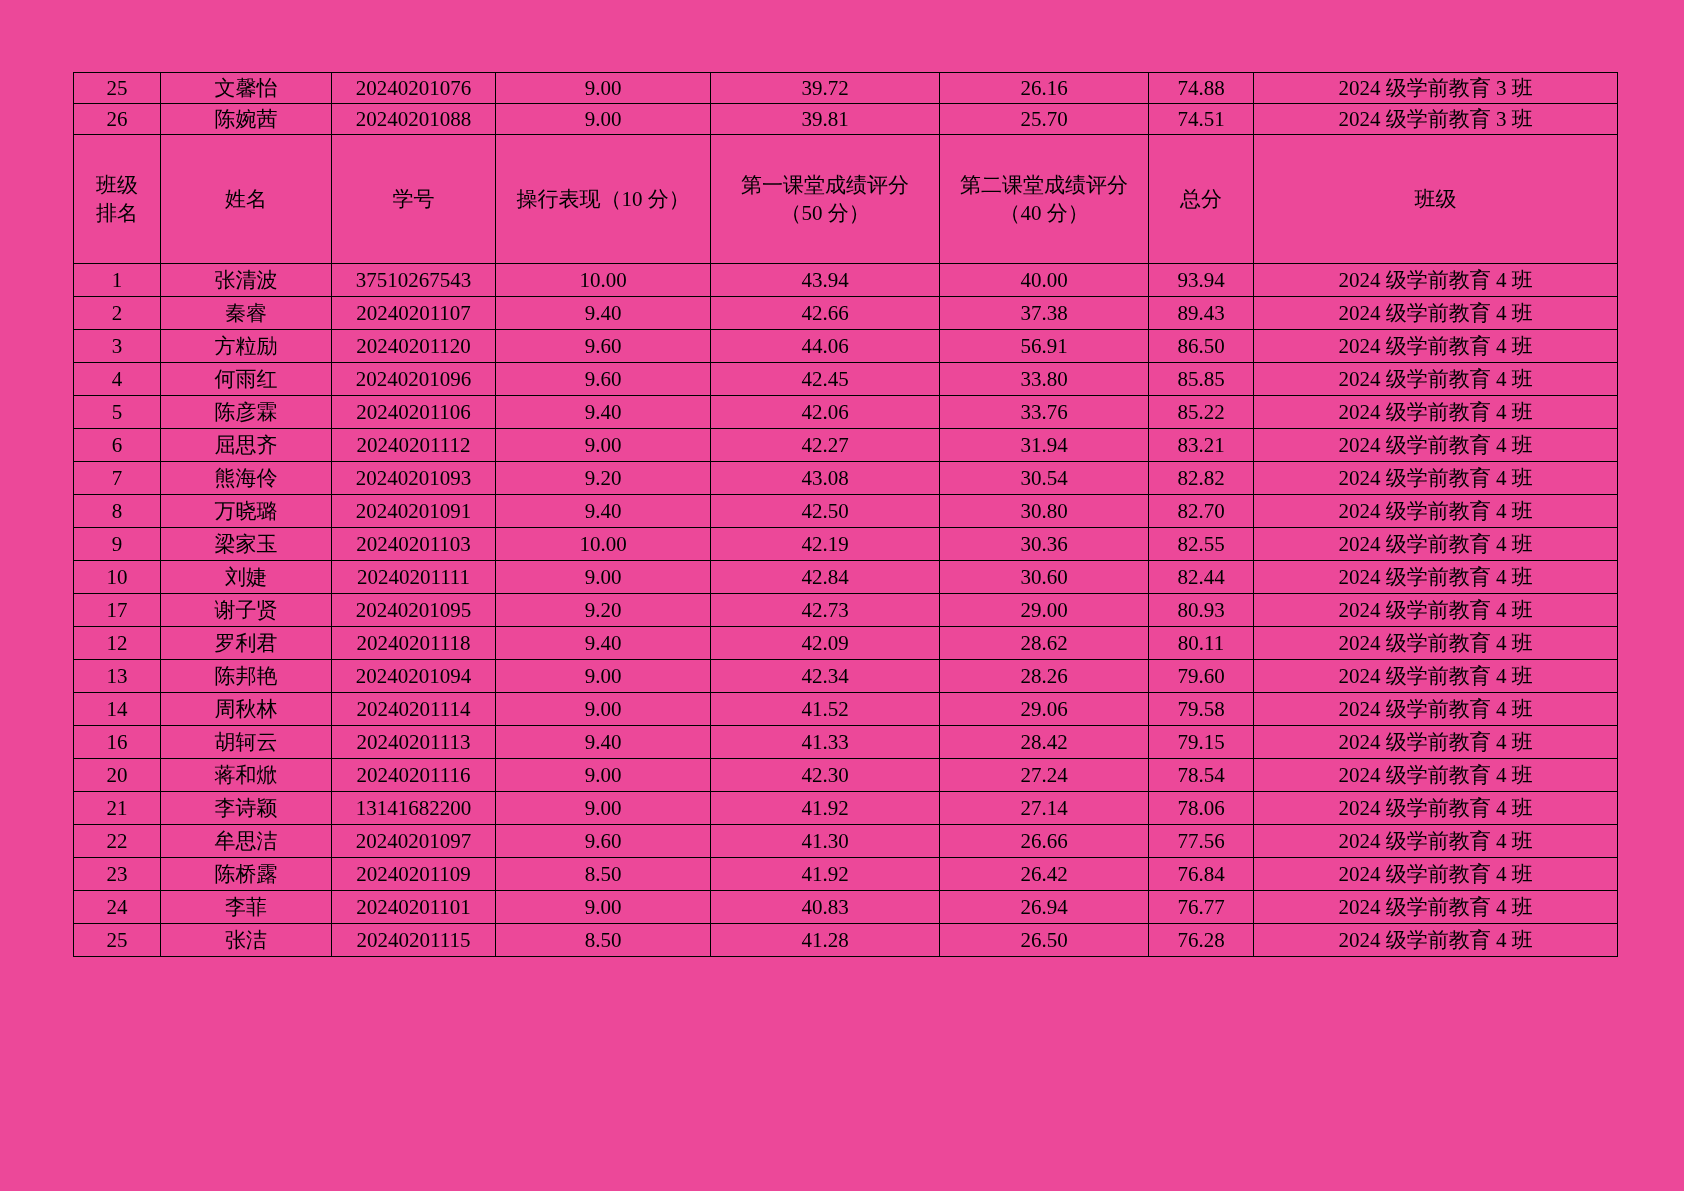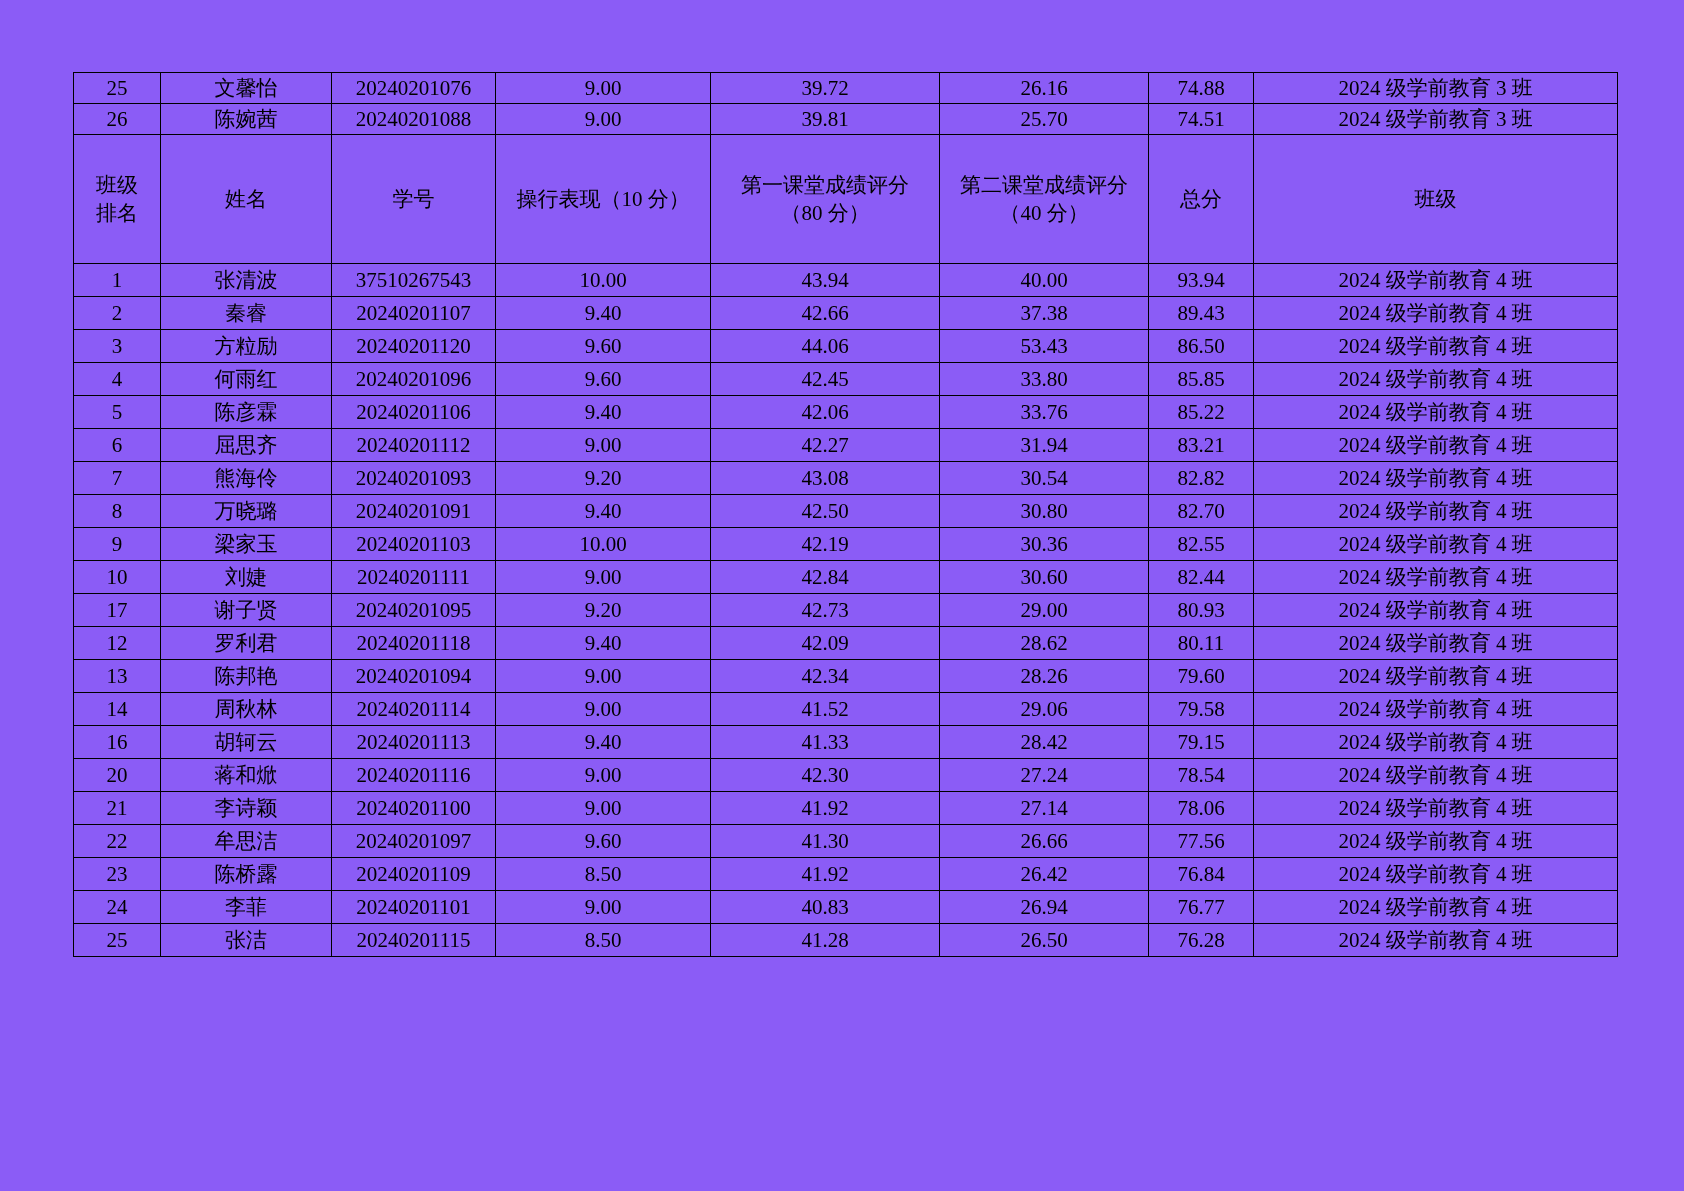--- a/index.html
+++ b/index.html
@@ -10,21 +10,21 @@
   body {
     width: 1684px;
     height: 1191px;
     font-family: "Liberation Serif", "DejaVu Serif", serif;
     color: #000000;
   }
   .page {
     position: relative;
     width: 1684px;
     height: 1191px;
-    background: #8b5cf6;
+    background: #ec4899;
     overflow: hidden;
   }
   table.score-table {
     position: absolute;
     left: 73px;
     top: 72px;
     width: 1544px;
     border-collapse: collapse;
     table-layout: fixed;
   }
@@ -82,21 +82,21 @@
           <td>74.51</td>
           <td>2024 级学前教育 3 班</td>
         </tr>
         <tr class="header-row">
           <th>班级
 排名</th>
           <th>姓名</th>
           <th>学号</th>
           <th>操行表现（10 分）</th>
           <th>第一课堂成绩评分
-（80 分）</th>
+（50 分）</th>
           <th>第二课堂成绩评分
 （40 分）</th>
           <th>总分</th>
           <th>班级</th>
         </tr>
         <tr class="data-row row-main">
           <td>1</td>
           <td>张清波</td>
           <td>37510267543</td>
           <td>10.00</td>
@@ -114,21 +114,21 @@
           <td>37.38</td>
           <td>89.43</td>
           <td>2024 级学前教育 4 班</td>
         </tr>
         <tr class="data-row row-main">
           <td>3</td>
           <td>方粒励</td>
           <td>20240201120</td>
           <td>9.60</td>
           <td>44.06</td>
-          <td>53.43</td>
+          <td>56.91</td>
           <td>86.50</td>
           <td>2024 级学前教育 4 班</td>
         </tr>
         <tr class="data-row row-main">
           <td>4</td>
           <td>何雨红</td>
           <td>20240201096</td>
           <td>9.60</td>
           <td>42.45</td>
           <td>33.80</td>
@@ -251,21 +251,21 @@
           <td>20240201116</td>
           <td>9.00</td>
           <td>42.30</td>
           <td>27.24</td>
           <td>78.54</td>
           <td>2024 级学前教育 4 班</td>
         </tr>
         <tr class="data-row row-main">
           <td>21</td>
           <td>李诗颖</td>
-          <td>20240201100</td>
+          <td>13141682200</td>
           <td>9.00</td>
           <td>41.92</td>
           <td>27.14</td>
           <td>78.06</td>
           <td>2024 级学前教育 4 班</td>
         </tr>
         <tr class="data-row row-main">
           <td>22</td>
           <td>牟思洁</td>
           <td>20240201097</td>

